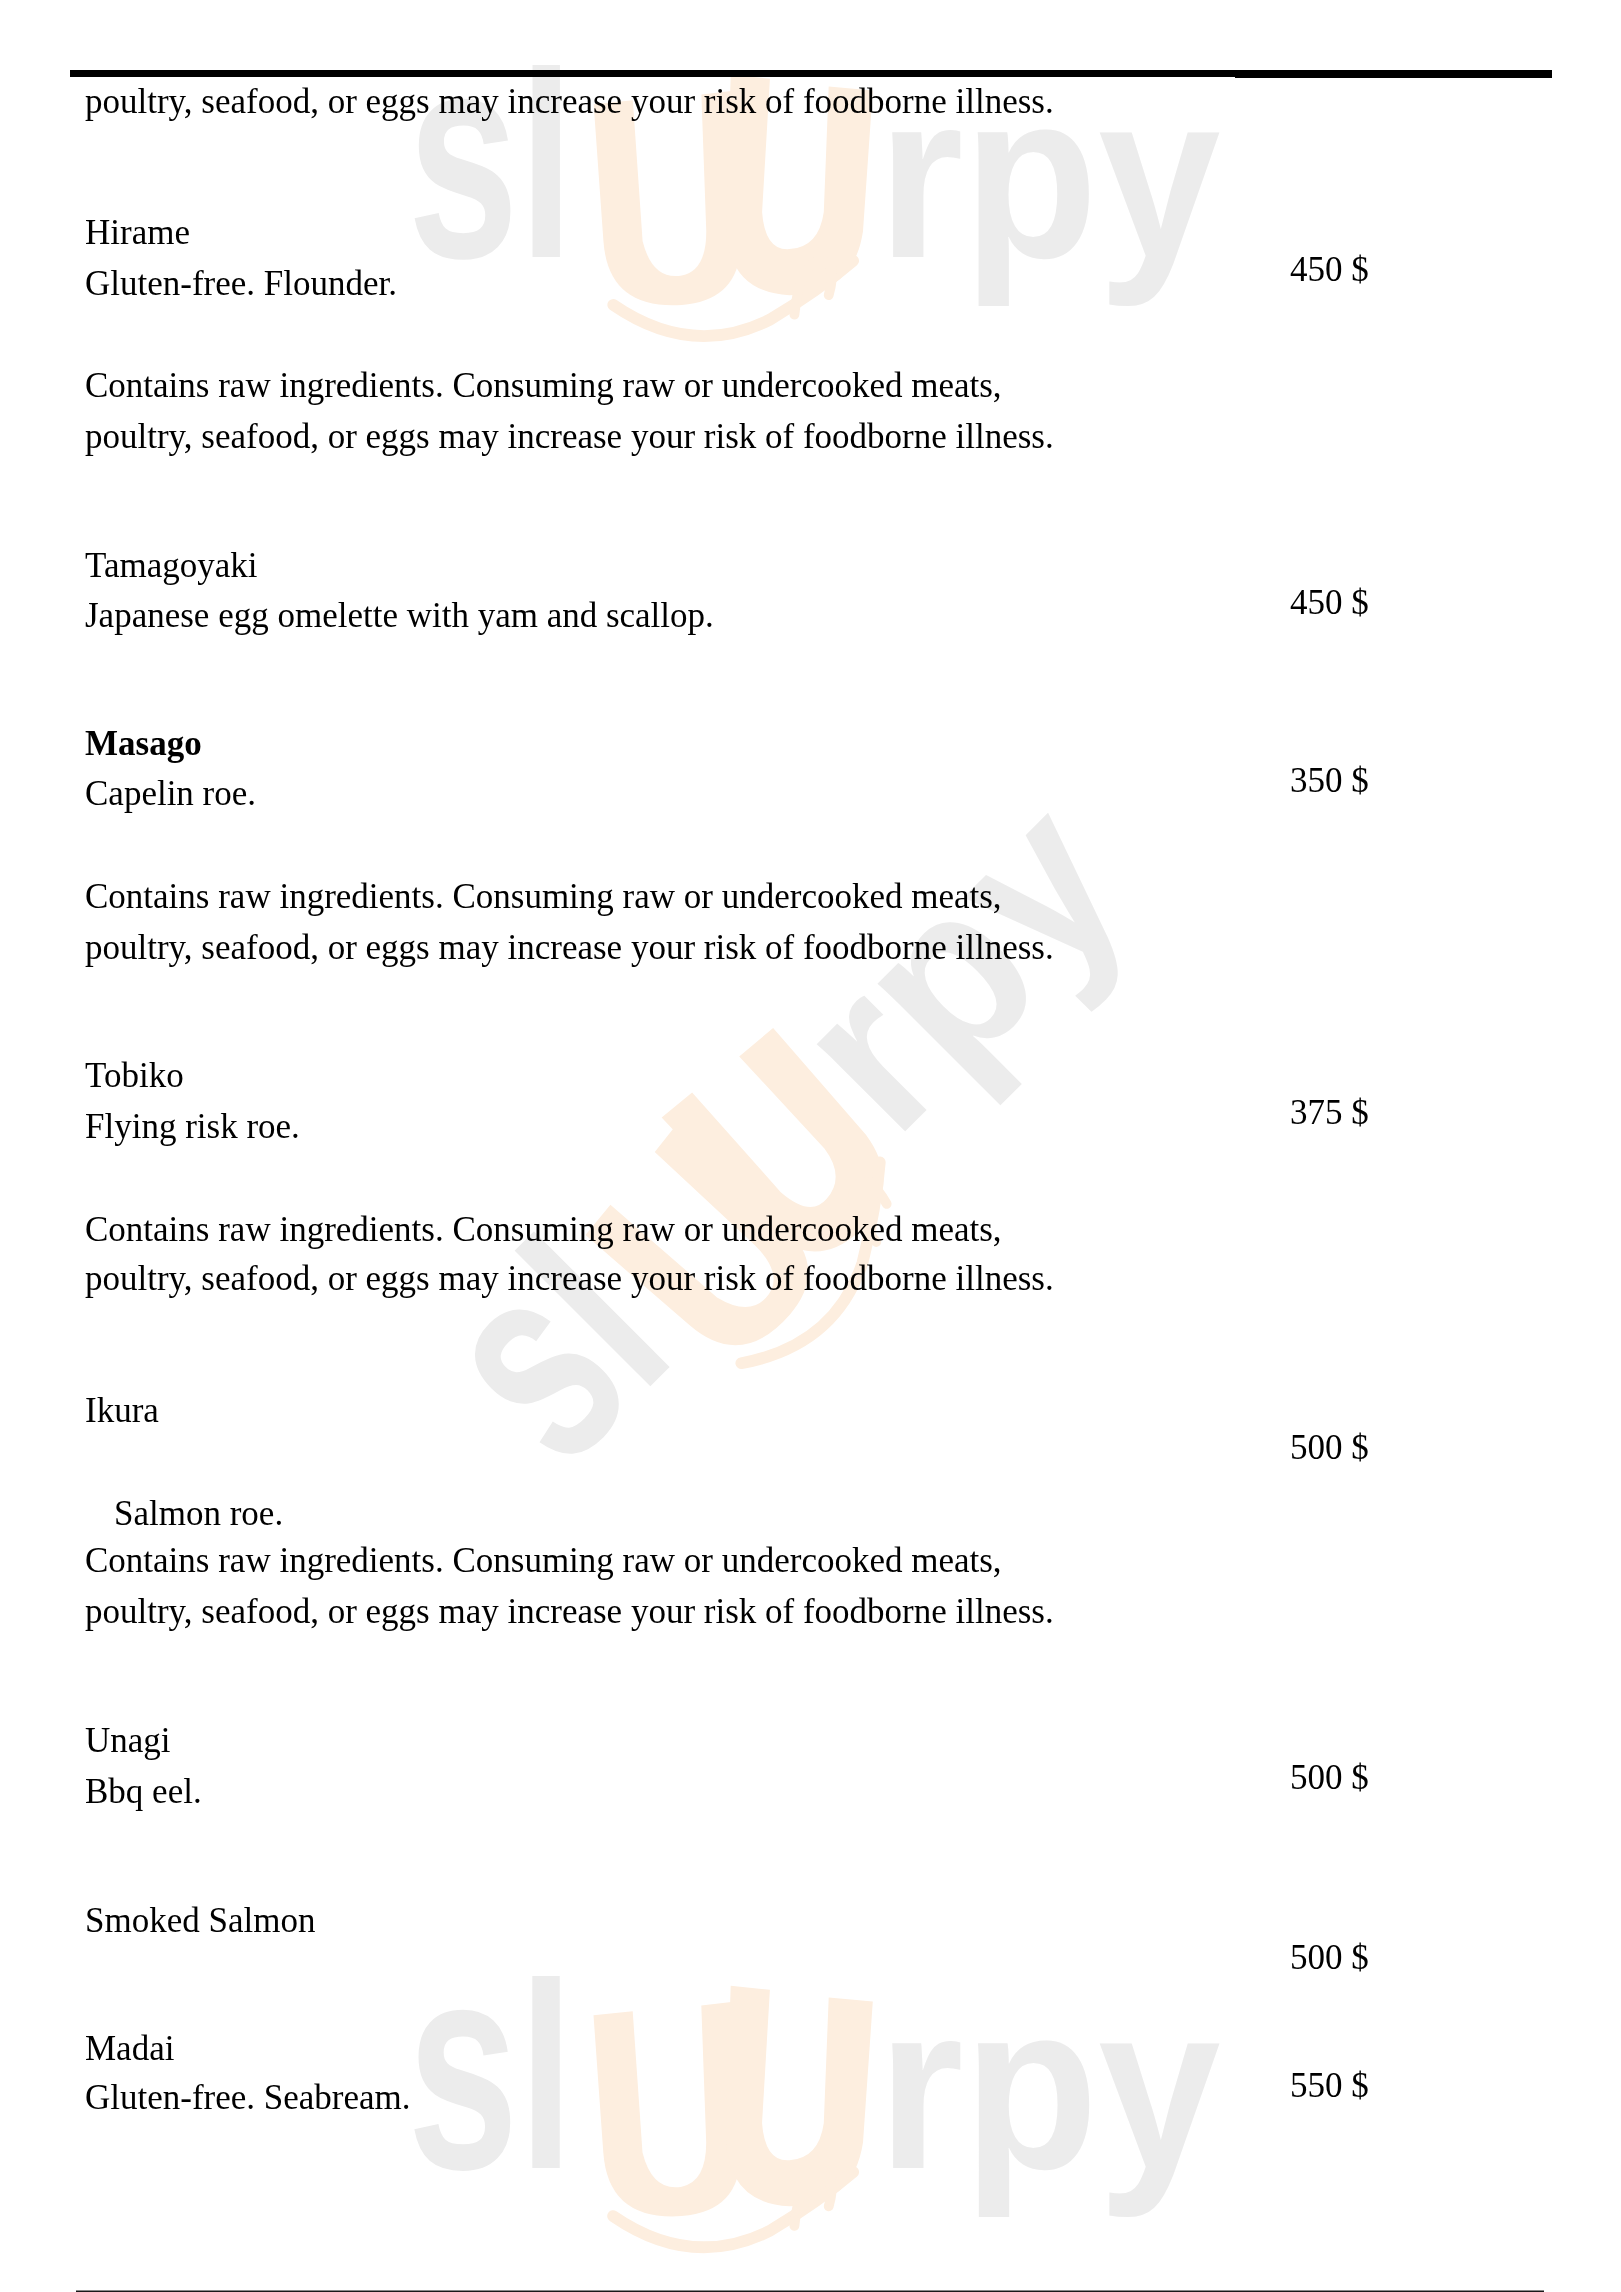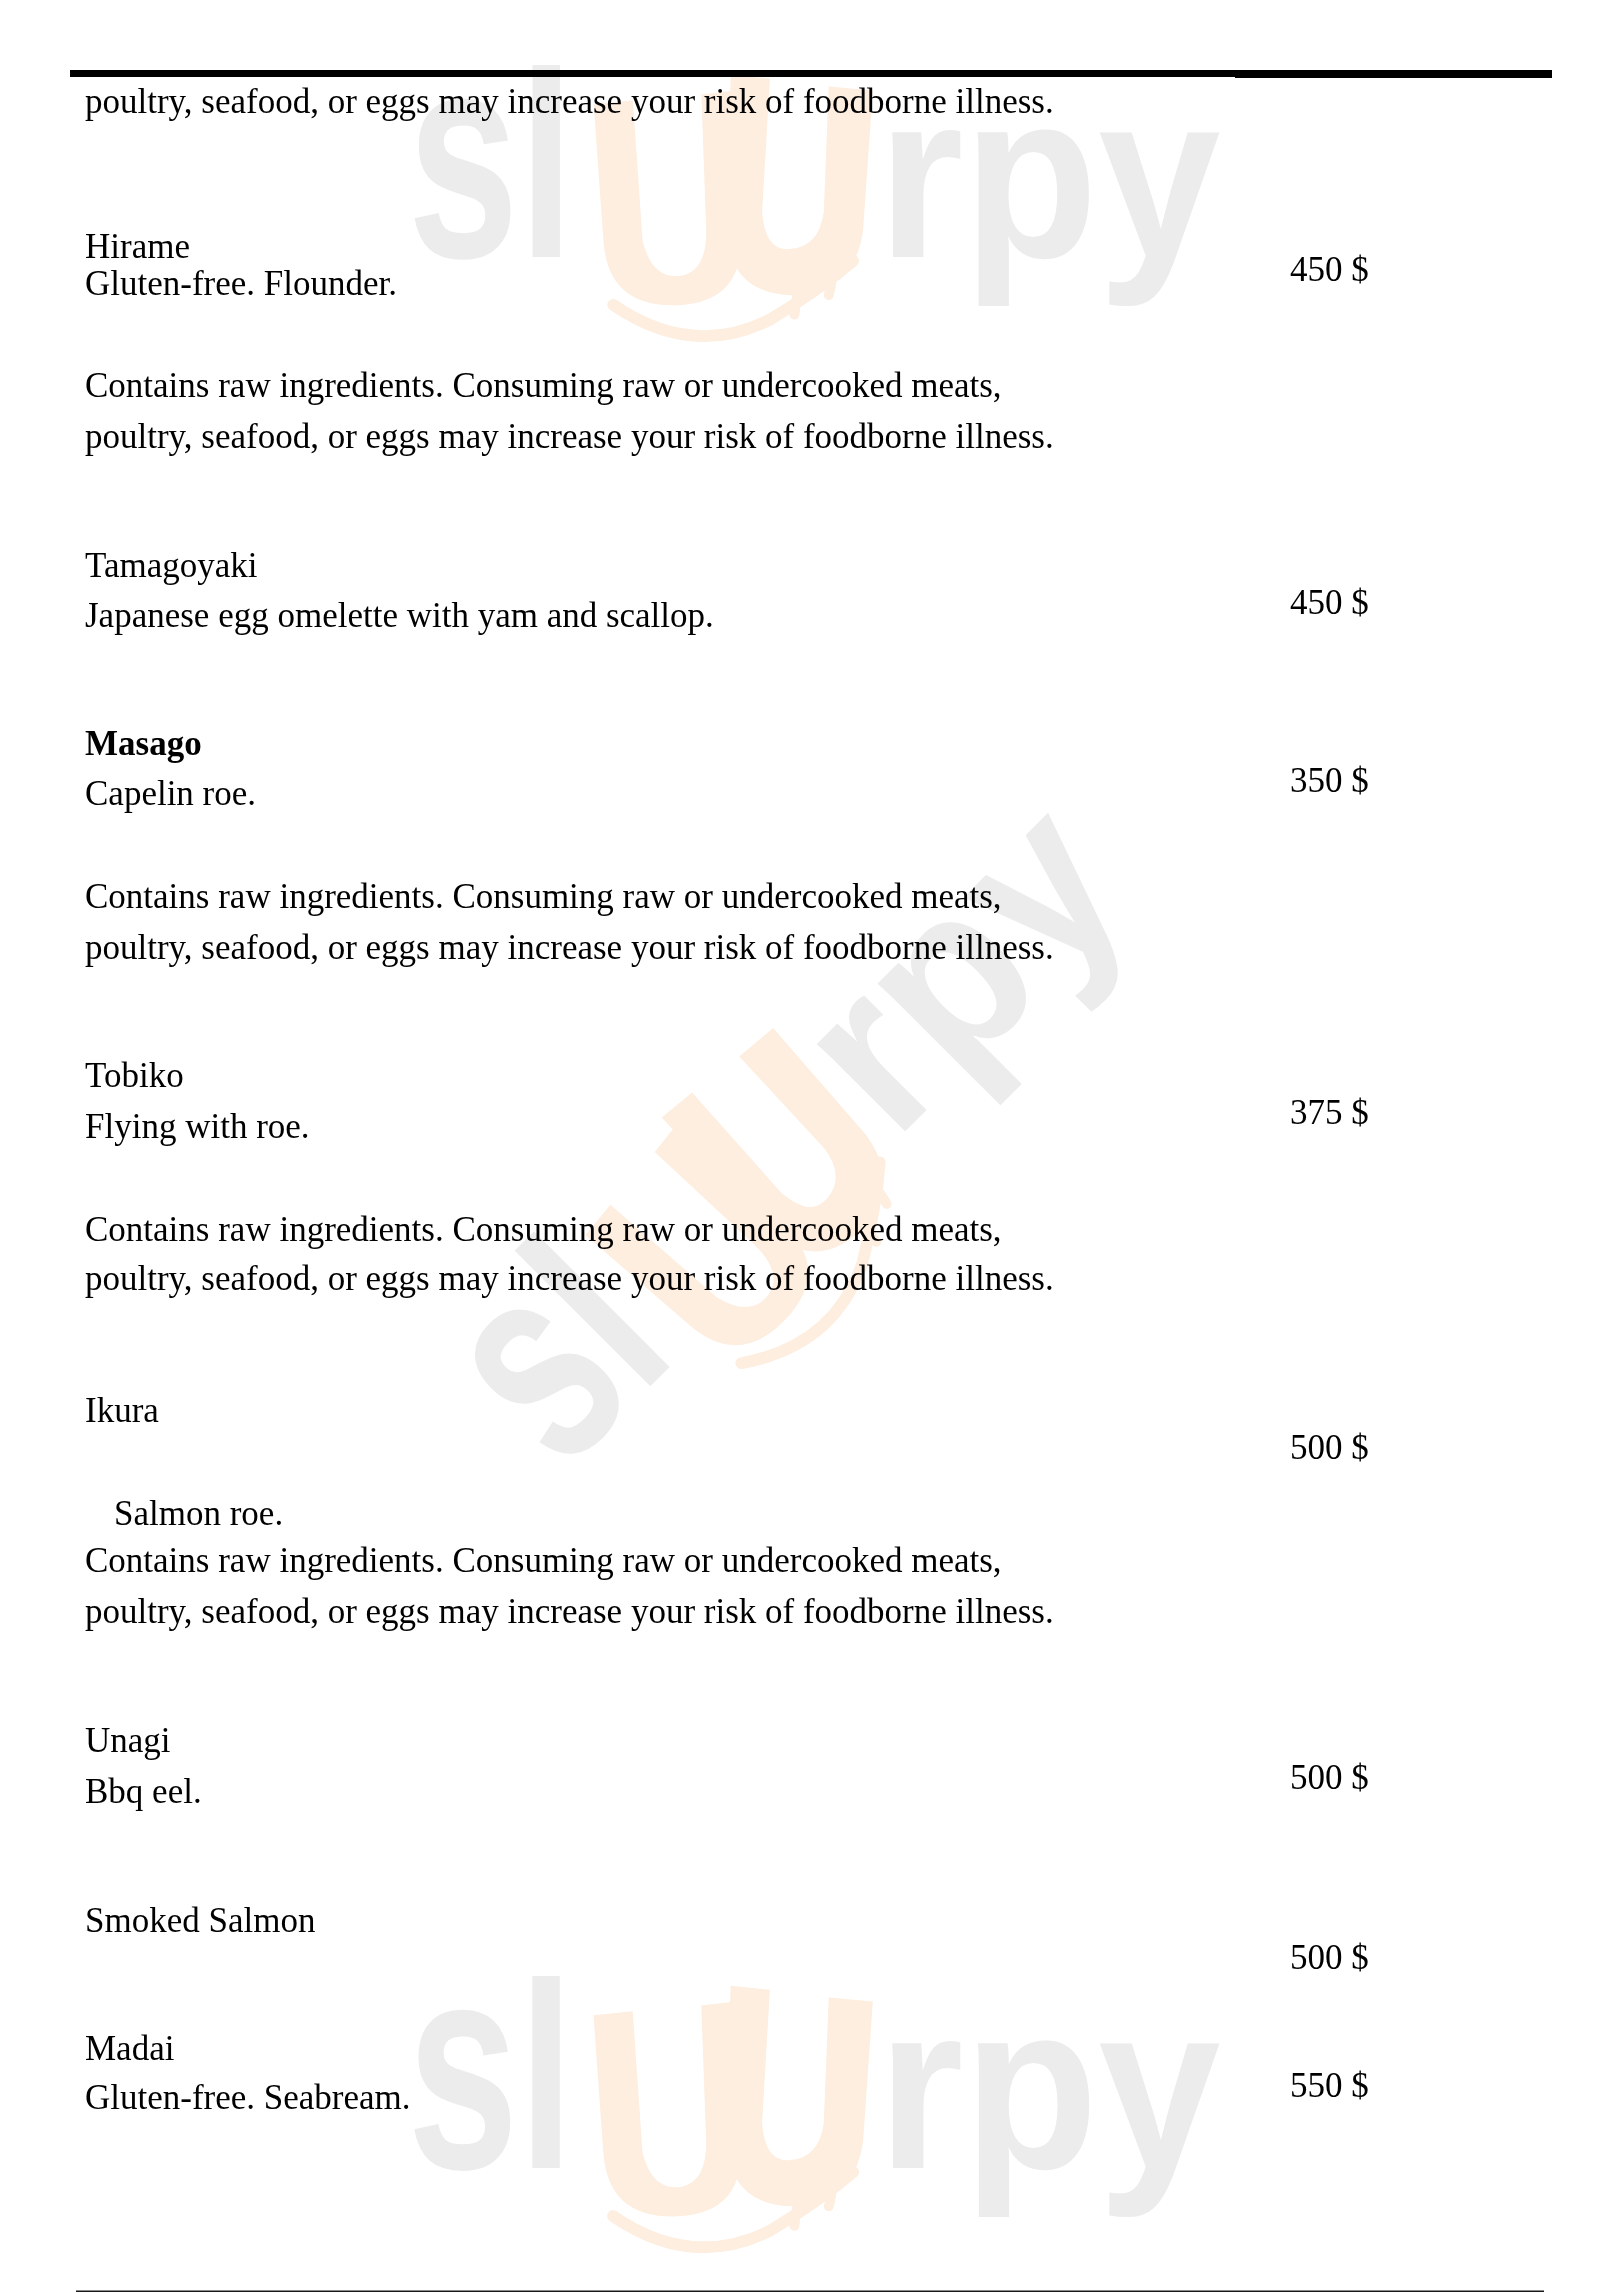--- a/index.html
+++ b/index.html
@@ -48,21 +48,21 @@
     <path d="M 395 255 Q 400 205 420 200 Q 440 200 430 235" stroke="#fdeedf" stroke-width="10" fill="none" stroke-linecap="round"></path>
   </g>
 </svg>
 
 <div class="topbar-a"></div>
 <div class="topbar-b"></div>
 
 <div class="line left" style="top:82px;">poultry, seafood, or eggs may increase your risk of foodborne illness.</div>
 
 <div>
-  <div class="line left" style="top:227px;">Hirame</div>
+  <div class="line left" style="top:213px;">Hirame</div>
   <div class="line price" style="top:213px;">450 $</div>
   <div class="line left" style="top:264px;text-align:center;">Gluten-free. Flounder.</div>
   <div class="line left" style="top:366px;">Contains raw ingredients. Consuming raw or undercooked meats,</div>
   <div class="line left" style="top:417px;">poultry, seafood, or eggs may increase your risk of foodborne illness.</div>
 </div>
 
 <div>
   <div class="line left" style="top:546px;">Tamagoyaki</div>
   <div class="line price" style="top:546px;">450 $</div>
   <div class="line left" style="top:596px;">Japanese egg omelette with yam and scallop.</div>
@@ -72,21 +72,21 @@
   <div class="line left" style="top:724px;font-weight:bold;">Masago</div>
   <div class="line price" style="top:724px;">350 $</div>
   <div class="line left" style="top:774px;">Capelin roe.</div>
   <div class="line left" style="top:877px;">Contains raw ingredients. Consuming raw or undercooked meats,</div>
   <div class="line left" style="top:928px;">poultry, seafood, or eggs may increase your risk of foodborne illness.</div>
 </div>
 
 <div>
   <div class="line left" style="top:1056px;">Tobiko</div>
   <div class="line price" style="top:1056px;">375 $</div>
-  <div class="line left" style="top:1107px;">Flying with roe.</div>
+  <div class="line left" style="top:1107px;">Flying risk roe.</div>
   <div class="line left" style="top:1210px;">Contains raw ingredients. Consuming raw or undercooked meats,</div>
   <div class="line left" style="top:1259px;">poultry, seafood, or eggs may increase your risk of foodborne illness.</div>
 </div>
 
 <div>
   <div class="line left" style="top:1391px;">Ikura</div>
   <div class="line price" style="top:1391px;">500 $</div>
   <div class="line left" style="top:1494px;margin-left:29px;">Salmon roe.</div>
   <div class="line left" style="top:1541px;">Contains raw ingredients. Consuming raw or undercooked meats,</div>
   <div class="line left" style="top:1592px;">poultry, seafood, or eggs may increase your risk of foodborne illness.</div>

